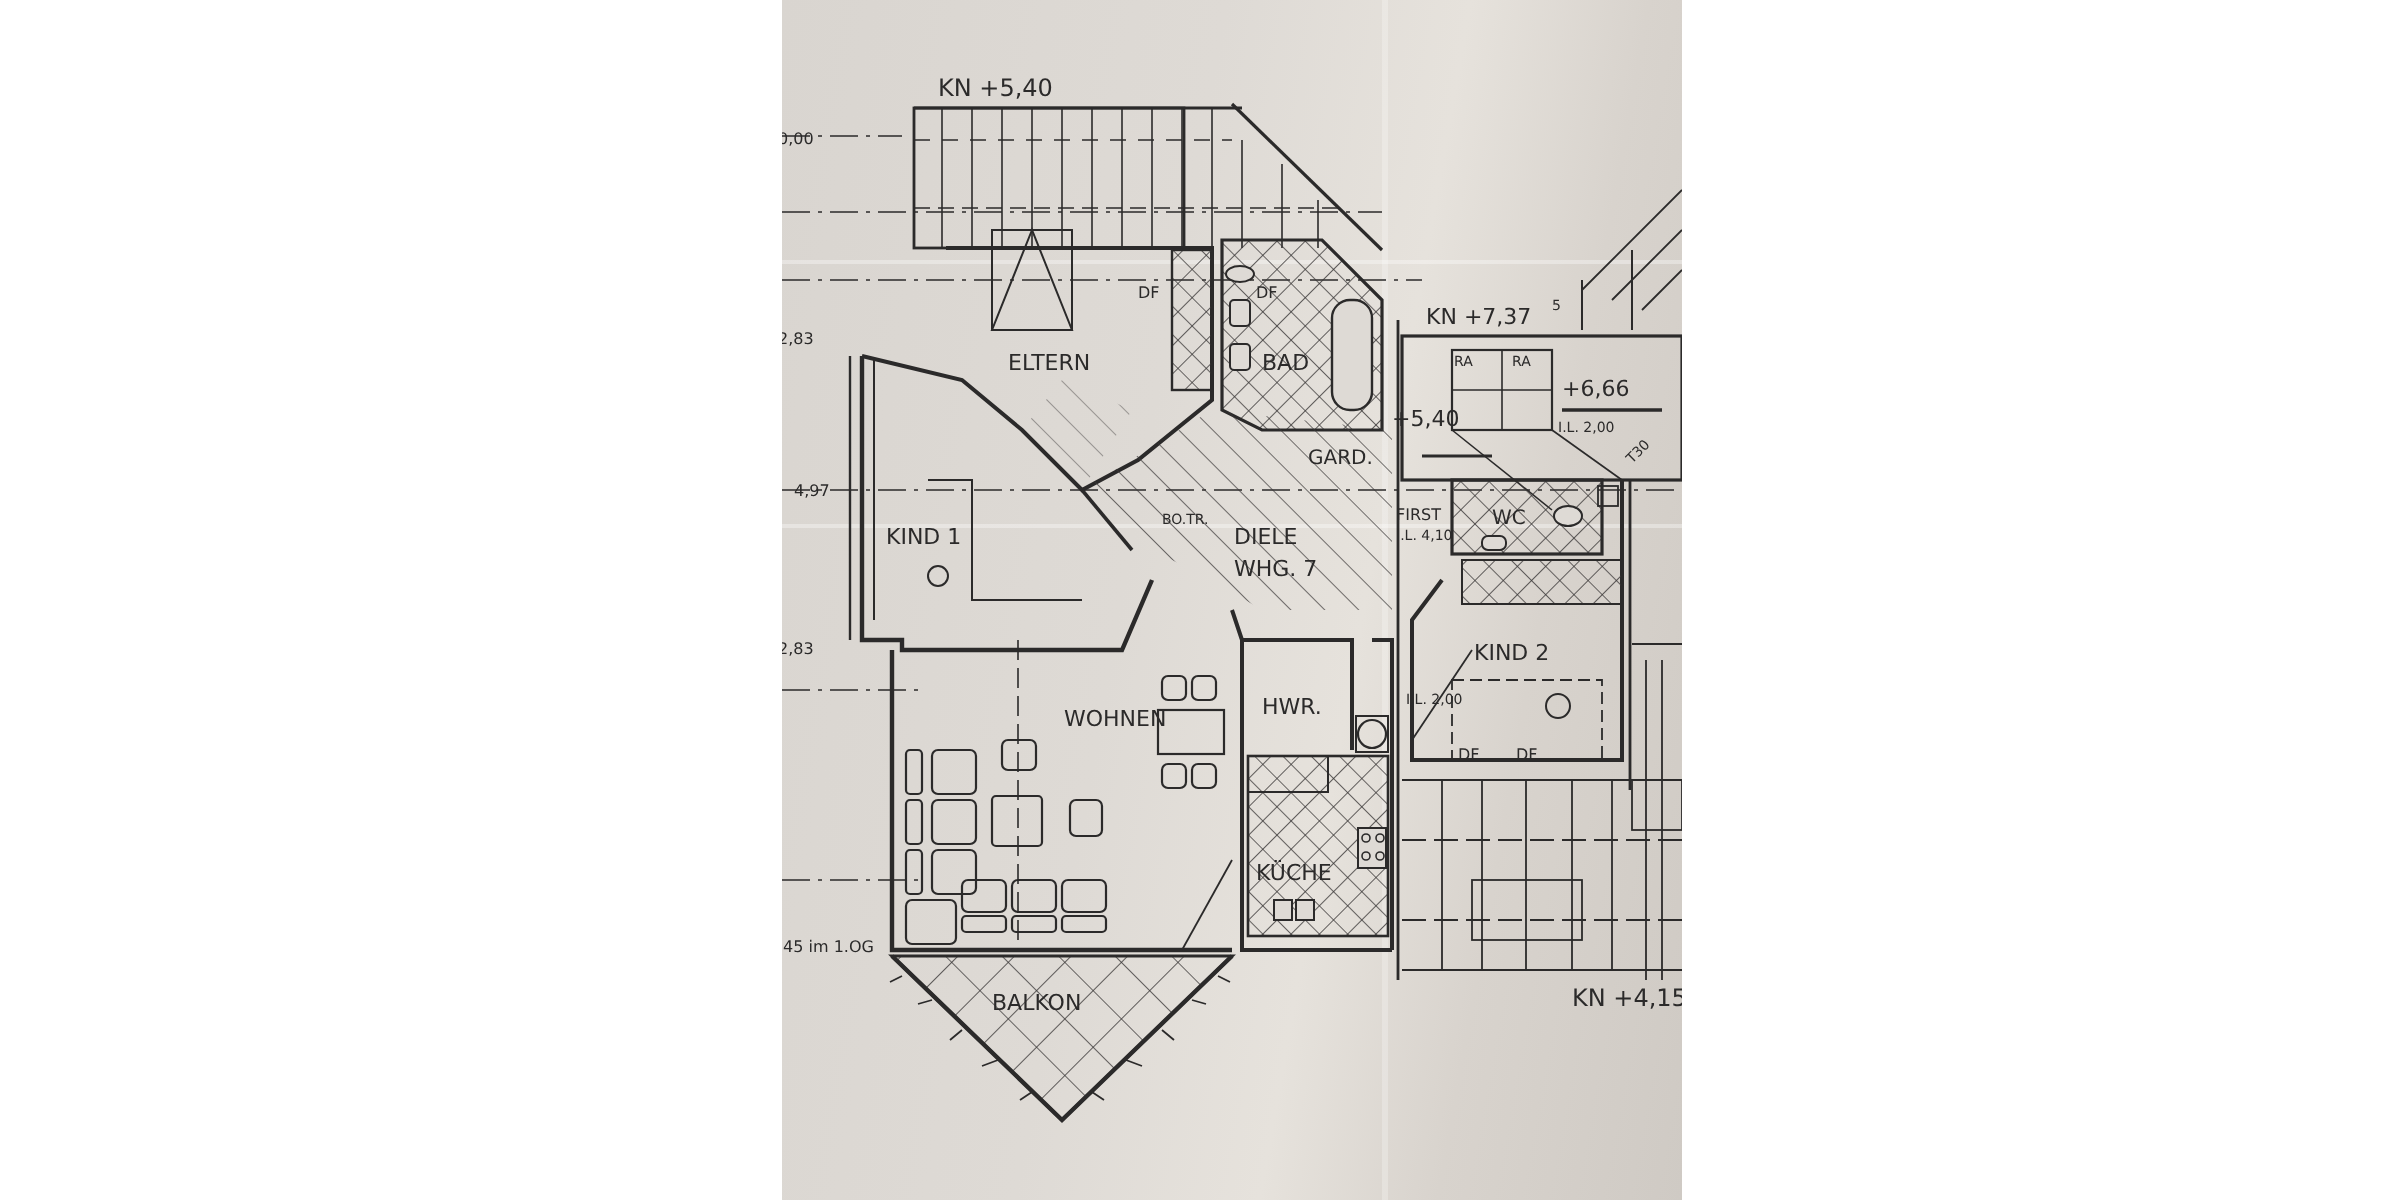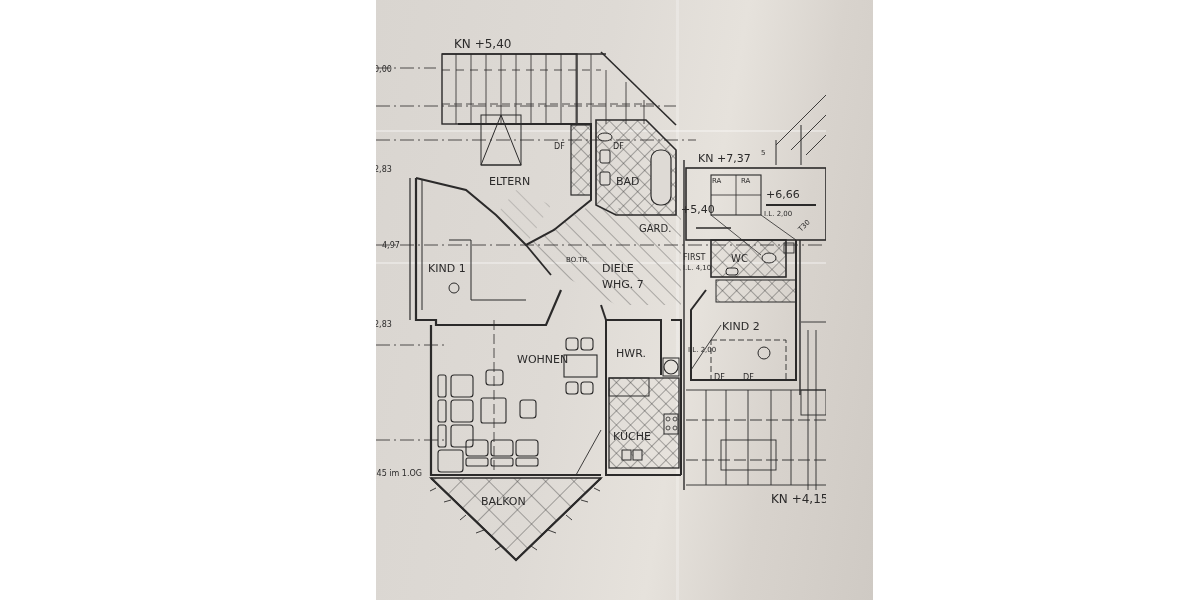--- a/index.html
+++ b/index.html
@@ -1,18 +1,18 @@
 <!DOCTYPE html>
 <html><head>
 <meta charset="utf-8">
 <style>
   html, body { margin:0; padding:0; background:#ffffff; }
   body { width:1200px; height:600px; position:relative; overflow:hidden; }
   .paper {
-    position:absolute; left:376px; top:0; width:497px; height:600px;
+    position:absolute; left:391px; top:0; width:450px; height:600px;
     background: linear-gradient(100deg, #d9d5d0 0%, #dedad5 40%, #e6e2dc 62%, #d8d3cd 78%, #cfcac4 100%);
     overflow:hidden;
   }
   .fold-h { position:absolute; left:0; width:450px; height:2px; background:rgba(255,255,255,0.35); }
   .fold-v { position:absolute; top:0; width:3px; height:600px; background:rgba(255,255,255,0.25); }
   svg { position:absolute; left:0; top:0; }
   .lbl { font-family:"DejaVu Sans", sans-serif; fill:#2b2a2a; }
 </style>
 </head>
 <body>

